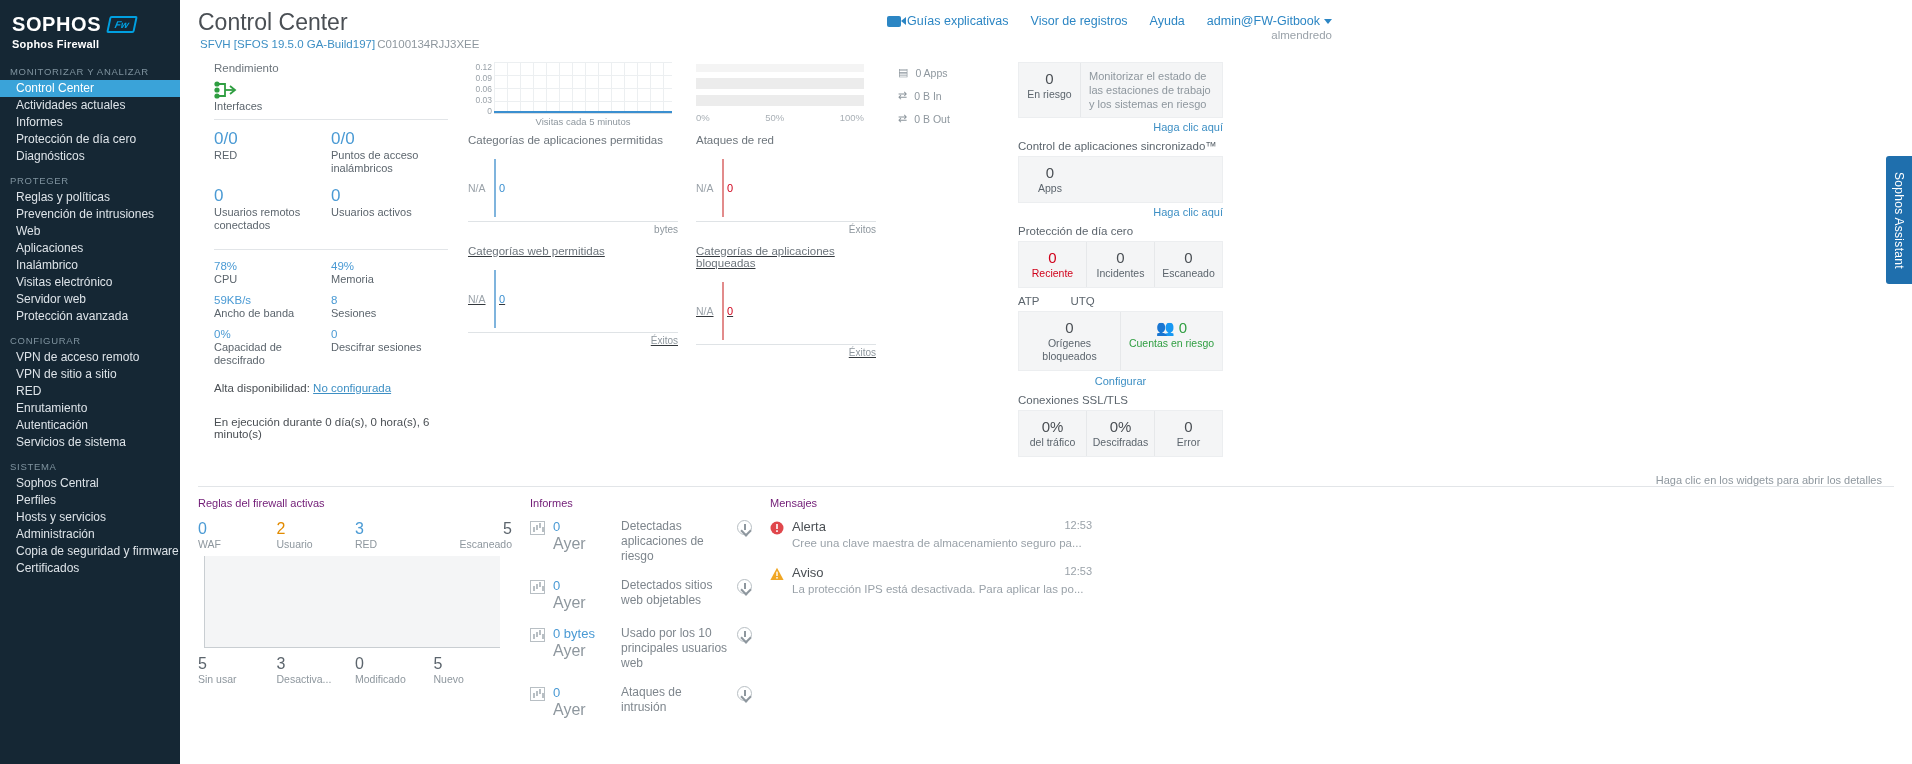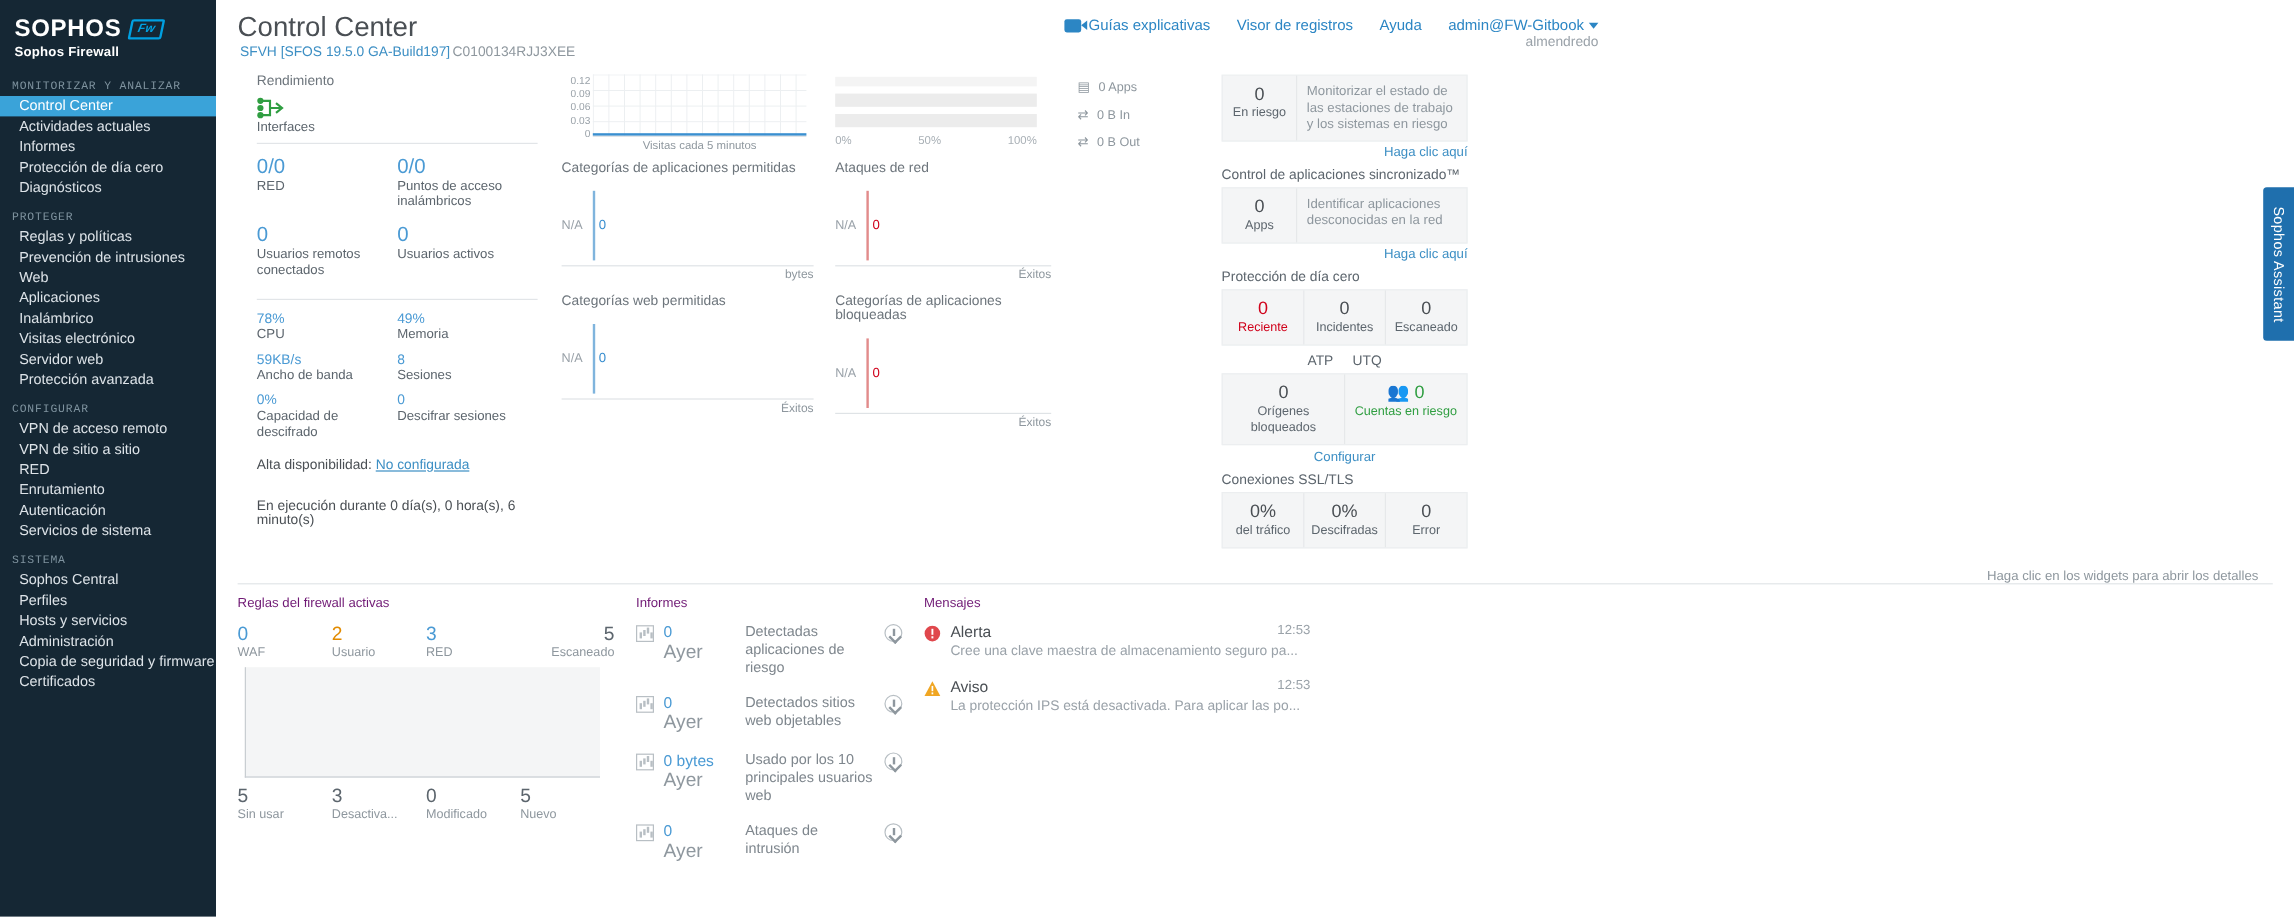--- a/index.html
+++ b/index.html
@@ -41,21 +41,21 @@
   .search-box input {
     flex: 1; background: transparent; border: 0; outline: 0;
     color: #c9d3da; font-size: 12px; font-family: inherit;
   }
   .search-box input::placeholder { color: #9fb0bd; }
   .search-ico { width: 13px; height: 13px; flex: 0 0 13px; }
   .search-ico svg { display: block; }
 
   .nav-group-title {
     font-size: 9.5px; color: #7f939f; letter-spacing: 0.7px;
-    padding: 10px 0 3px 10px; text-transform: uppercase; font-family: Liberation Mono, monospace;
+    padding: 10px 0 3px 10px; text-transform: uppercase;
   }
   .nav-item {
     font-size: 12px; color: #dde3e8; line-height: 15px;
     padding: 1px 6px 1px 16px; cursor: pointer; white-space: nowrap;
   }
   .nav-item.active { background: #3aa3d9; color: #ffffff; }
 
   
   .main {
     flex: 1; height: 764px; background: #ffffff;
@@ -174,22 +174,22 @@
   .rw-n.green { color: #2f9e41; }
   .rw-l { font-size: 10.5px; color: #5c656d; line-height: 13px; }
   .rw-l.red { color: #d0021b; }
   .rw-l.green { color: #2f9e41; }
   .rw-desc { flex: 1; padding: 6px 8px; font-size: 11px; color: #8e979e;
     line-height: 14px; text-align: left; }
   .rw-link { text-align: right; font-size: 11px; color: #3d8fc4;
     cursor: pointer; margin-top: 3px; }
   .rw-center-link { text-align: center; font-size: 11px; color: #3d8fc4;
     cursor: pointer; margin-top: 4px; }
-  .atp-utq-hdr { display: flex; gap: 16px; font-size: 11.5px; color: #5c656d;
-    margin-bottom: 4px; justify-content: center; }
+  .atp-utq-hdr { display: flex; gap: 31px; font-size: 11.5px; color: #5c656d;
+    margin-bottom: 4px; }
   .risk-ico { display: inline-block; margin-right: 4px; color: #2f9e41; }
 
   .hint-line { font-size: 11px; color: #8e979e; text-align: right;
     padding: 6px 30px 0 0; }
 
   
   .bottom {
     display: flex; border-top: 1px solid #e2e5e8; margin: 0 18px 0 18px;
     padding-top: 10px; height: 300px;
   }
@@ -458,21 +458,21 @@
           <div class="cat-title">Ataques de red</div>
           <div class="cat-body cat-base">
             <span class="cat-na">N/A</span>
             <span class="cat-bar red"></span>
             <span class="cat-val red">0</span>
           </div>
           <div class="cat-unit">Éxitos</div>
         </div>
       </div>
 
-      <div style="display:flex; gap:18px;">
+      <div style="display:flex; gap:18px;text-decoration:underline;">
         <div style="width:210px;" class="cat-panel">
           <div class="cat-title">Categorías web permitidas</div>
           <div class="cat-body cat-base">
             <span class="cat-na">N/A</span>
             <span class="cat-bar"></span>
             <span class="cat-val">0</span>
           </div>
           <div class="cat-unit">Éxitos</div>
         </div>
         <div style="width:180px;" class="cat-panel">
@@ -517,21 +517,20 @@
         <div class="rw-link">Haga clic aquí</div>
       </div>
 
       <div class="rw">
         <div class="rw-title">Control de aplicaciones sincronizado™</div>
         <div class="rw-box">
           <div class="rw-cell" style="width:62px;">
             <div class="rw-n">0</div>
             <div class="rw-l">Apps</div>
           </div>
-          <div class="rw-desc">Identificar aplicaciones desconocidas en la red</div>
         </div>
         <div class="rw-link">Haga clic aquí</div>
       </div>
 
       <div class="rw">
         <div class="rw-title">Protección de día cero</div>
         <div class="rw-box">
           <div class="rw-cell" style="flex:1;">
             <div class="rw-n red">0</div>
             <div class="rw-l red">Reciente</div>

